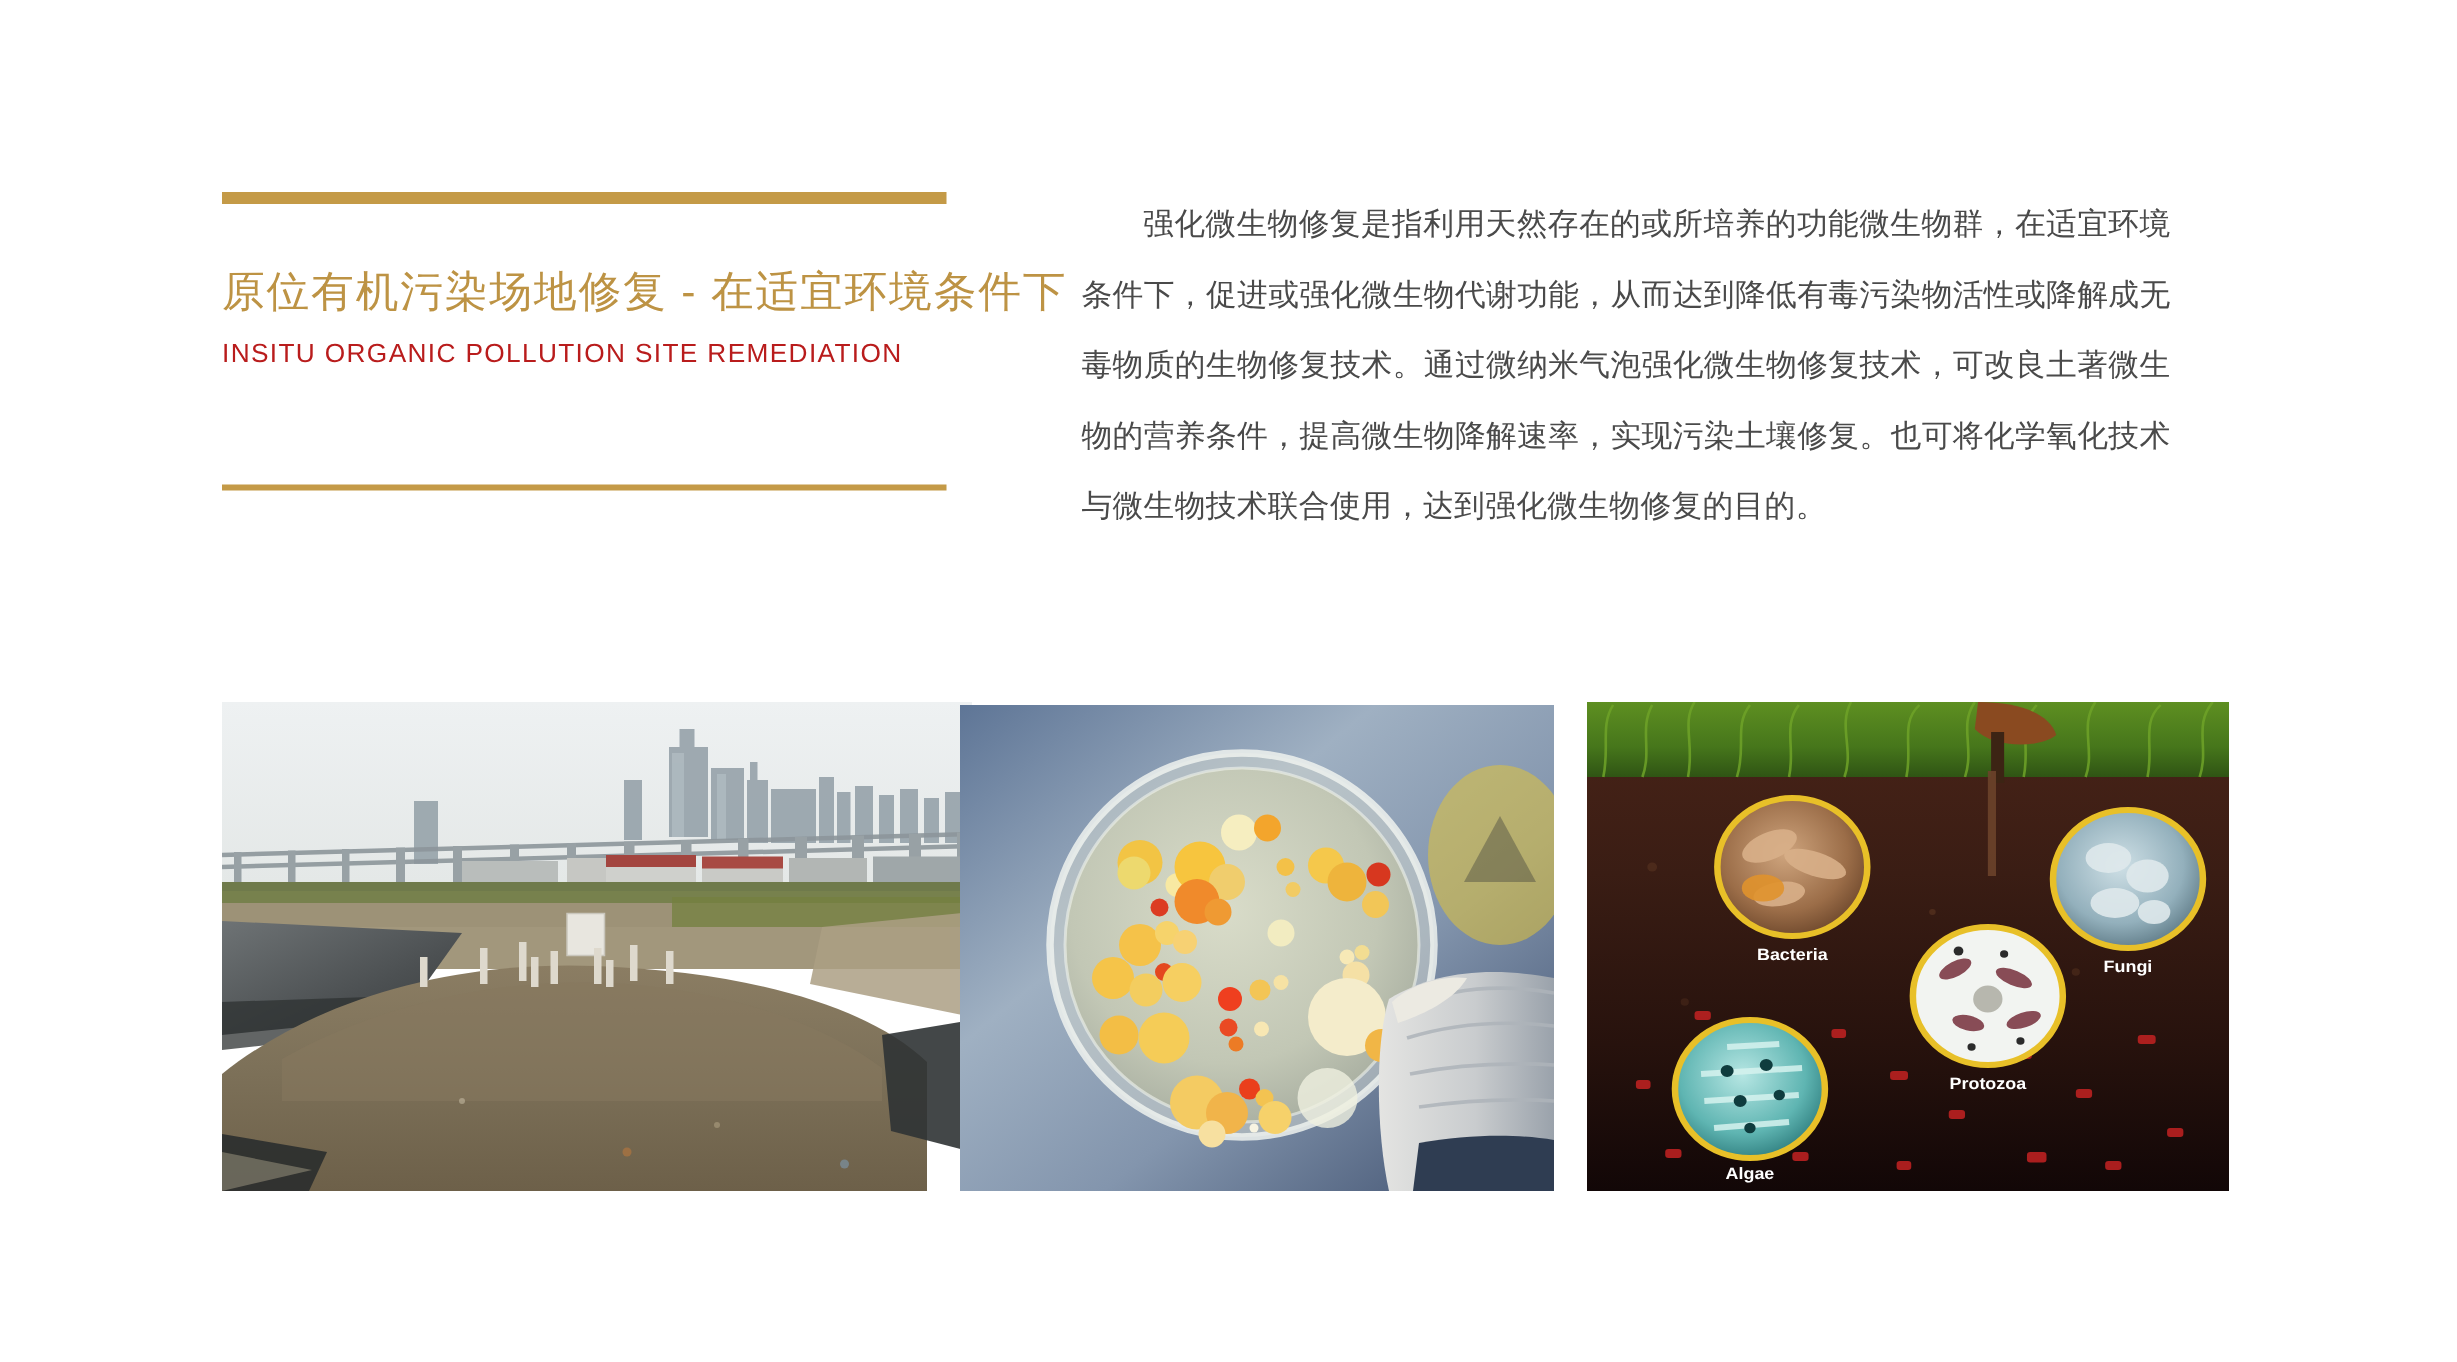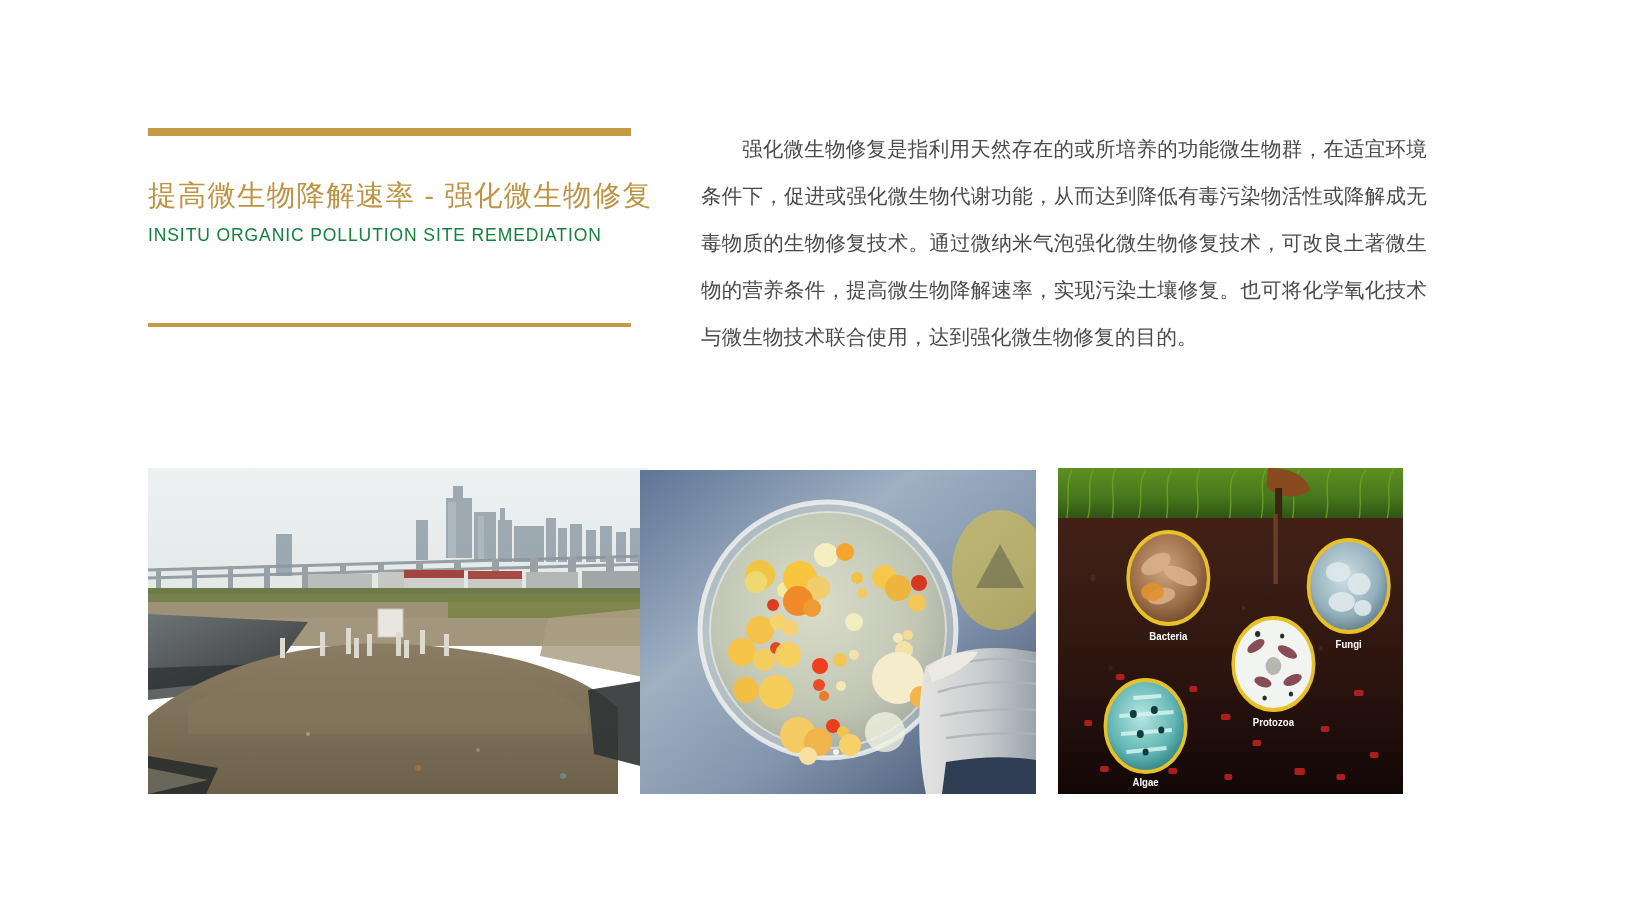--- a/index.html
+++ b/index.html
@@ -39,40 +39,40 @@
     color: #bd9344;
     font-weight: 400;
     line-height: 1.1;
     white-space: nowrap;
     font-family: "Liberation Sans", "DejaVu Sans", sans-serif;
   }
   .title-en {
     margin-top: 12px;
     font-size: 17.5px;
     letter-spacing: 0.9px;
-    color: #15803d;
+    color: #b91c1c;
     line-height: 1.42;
     font-weight: 400;
   }
   .title-en div {
     white-space: nowrap;
   }
   .rule-bottom {
     position: absolute;
     left: 0;
     top: 195px;
     width: 483px;
     height: 4px;
     background: #c49a47;
   }
 
   
   .body-block {
     position: absolute;
-    left: 701px;
+    left: 721px;
     top: 126px;
     width: 726px;
   }
   .body-block p {
     margin: 0;
     font-size: 20.5px;
     line-height: 47px;
     color: #4a4a4a;
     text-align: justify;
     text-justify: inter-ideograph;
@@ -82,33 +82,33 @@
     font-weight: 400;
   }
 
   
   .photo {
     position: absolute;
     overflow: hidden;
   }
   .photo-1 { left: 148px; top: 468px; width: 500px; height: 326px; }
   .photo-2 { left: 640px; top: 470px; width: 396px; height: 324px; }
-  .photo-3 { left: 1058px; top: 468px; width: 345px; height: 326px; text-align: center; }
+  .photo-3 { left: 1058px; top: 468px; width: 428px; height: 326px; text-align: center; }
 
   .ph-svg { display: block; width: 100%; height: 100%; }
 </style>
 </head>
 <body>
 
 <div class="slide">
 
   <div class="header-block">
     <div class="rule-top"></div>
 
-    <div class="title-cn">提高微生物降解速率 - 强化微生物修复</div>
+    <div class="title-cn">原位有机污染场地修复 - 在适宜环境条件下</div>
 
     <div class="title-en">
       <div>INSITU ORGANIC POLLUTION SITE REMEDIATION</div>
     </div>
 
     <div class="rule-bottom"></div>
   </div>
 
   <div class="body-block">
     <p>强化微生物修复是指利用天然存在的或所培养的功能微生物群，在适宜环境条件下，促进或强化微生物代谢功能，从而达到降低有毒污染物活性或降解成无毒物质的生物修复技术。通过微纳米气泡强化微生物修复技术，可改良土著微生物的营养条件，提高微生物降解速率，实现污染土壤修复。也可将化学氧化技术与微生物技术联合使用，达到强化微生物修复的目的。</p>

